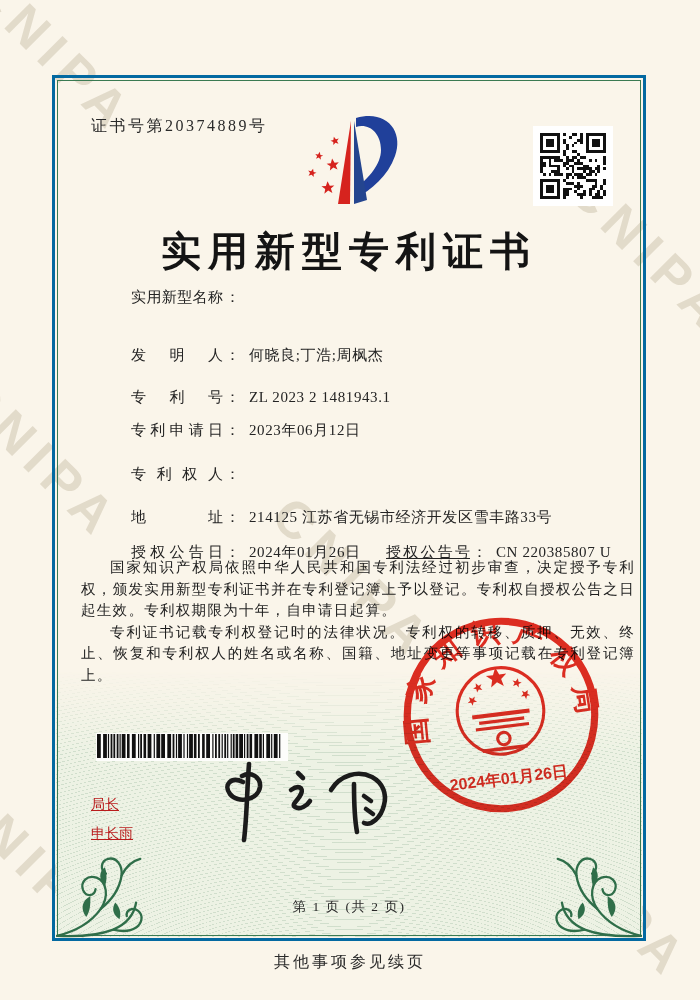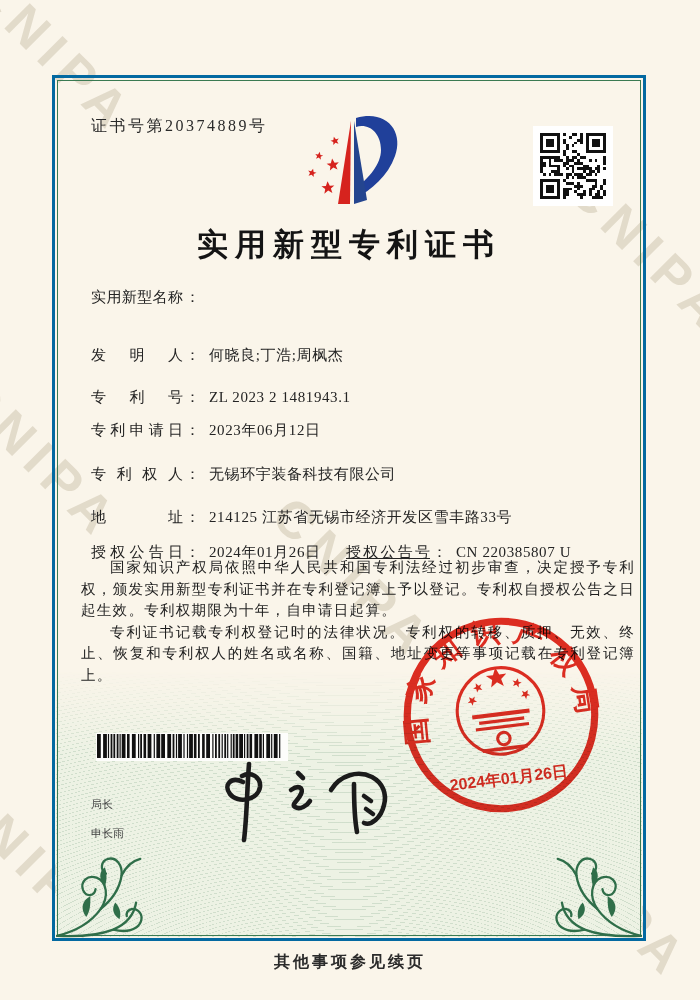--- a/index.html
+++ b/index.html
@@ -14,47 +14,47 @@
   .green-band{position:absolute;left:1px;right:1px;bottom:1px;height:266px;
       background-color:#edf2e4;
       background-image:repeating-radial-gradient(ellipse 900px 430px at 50% 135%,
         rgba(58,118,78,0.16) 0 1px, rgba(58,118,78,0) 1px 7px);
       -webkit-mask-image:linear-gradient(to bottom,transparent,#000 80px);
       mask-image:linear-gradient(to bottom,transparent,#000 80px);}
   .certno{position:absolute;left:36px;top:38px;font-size:16px;letter-spacing:2.5px;color:#2a2a2a;z-index:4;}
   .logo{position:absolute;left:232px;top:30px;width:122px;height:102px;z-index:4;}
   .qr{position:absolute;left:478px;top:48px;width:80px;height:80px;background:#fff;z-index:4;
       display:flex;align-items:center;justify-content:center;}
-  .title{position:absolute;left:0;top:146px;width:100%;text-align:center;font-size:31px;
+  .title{position:absolute;left:0;top:146px;width:100%;text-align:center;font-size:40px;
          font-weight:bold;letter-spacing:7px;color:#141414;z-index:4;}
   .field-row{position:absolute;left:36px;z-index:4;display:flex;align-items:baseline;
              font-size:15px;color:#242424;white-space:nowrap;}
-  .flabel{display:inline-block;width:92px;text-align:justify;text-align-last:justify;}
+  .flabel{display:inline-block;width:92px;text-align:justify;text-align-last:justify;margin-left:40px;}
   .fcolon{margin:0 9px 0 2px;}
   .fvalue{letter-spacing:0.6px;}
   .g2{position:absolute;left:255px;display:flex;align-items:baseline;}
   .g2 .flabel{width:84px;text-decoration:underline;}
   .body-text{position:absolute;left:26px;top:479px;width:554px;z-index:4;font-size:14.5px;
              line-height:21.5px;letter-spacing:1.3px;color:#1d1d1d;text-align:justify;}
   .body-text p{margin:0;text-indent:2em;}
   .barcode{position:absolute;left:41px;top:655px;width:190px;height:26px;background:#fdfdfb;
            z-index:5;padding:1px;}
   .signer{position:absolute;left:36px;top:712px;z-index:5;
-          font-family:"Liberation Sans","DejaVu Sans",sans-serif;font-size:11px;
-          color:#404040;line-height:29px;}
+          font-family:"Liberation Sans","DejaVu Sans",sans-serif;font-size:14px;
+          color:#b91c1c;line-height:29px;text-decoration:underline;}
   .signature{position:absolute;left:148px;top:680px;width:210px;height:90px;z-index:5;}
   .seal{position:absolute;left:398px;top:612px;width:206px;height:206px;z-index:6;
         transform:rotate(-7deg);mix-blend-mode:multiply;opacity:0.95;}
   .pagenum{position:absolute;left:0;top:820px;width:100%;text-align:center;z-index:5;
            font-size:13.5px;letter-spacing:1.5px;color:#2a2a2a;}
   .flourish{position:absolute;width:104px;height:104px;z-index:4;pointer-events:none;}
   .flourish.bl{left:0px;bottom:-2px;}
   .flourish.br{right:0px;bottom:-2px;transform:scaleX(-1);}
   .footnote{position:absolute;left:0;top:952px;width:100%;text-align:center;z-index:4;
-            font-size:16px;letter-spacing:3px;color:#2b2b2b;font-weight:bold;}
+            font-size:16px;letter-spacing:3px;color:#2b2b2b;}
 </style>
 </head>
 <body>
 
 <div class="page">
 
   <div class="wm" style="left:-48px;top:22px">CNIPA</div>
   <div class="wm" style="left:548px;top:222px">CNIPA</div>
   <div class="wm" style="left:-62px;top:428px">CNIPA</div>
   <div class="wm" style="left:252px;top:548px">CNIPA</div>
@@ -382,21 +382,20 @@
         <span class="fvalue">ZL 2023 2 1481943.1</span>
     </div>
     <div class="field-row" style="top:343px">
       <span class="flabel">专利申请日</span>
         <span class="fcolon">：</span>
         <span class="fvalue">2023年06月12日</span>
     </div>
     <div class="field-row" style="top:387px">
       <span class="flabel">专利权人</span>
         <span class="fcolon">：</span>
-        <span class="fvalue">无锡环宇装备科技有限公司</span>
     </div>
     <div class="field-row" style="top:430px">
       <span class="flabel">地址</span>
         <span class="fcolon">：</span>
         <span class="fvalue">214125 江苏省无锡市经济开发区雪丰路33号</span>
     </div>
     <div class="field-row" style="top:465px;width:540px">
       <span class="flabel">授权公告日</span>
         <span class="fcolon">：</span>
         <span class="fvalue">2024年01月26日</span>
@@ -476,20 +475,21 @@
         <path d="M46,6 C 44,30 44,58 41,82"></path>
         <path d="M95,15 L100,20"></path>
         <path d="M88,32 C 95,27 101,29 98,36 C 95,43 88,46 92,49 C 97,52 104,48 107,43"></path>
         <path d="M128,32 C 137,17 155,12 169,19 C 180,25 184,36 181,47 C 178,60 168,68 161,65"></path>
         <path d="M151,26 C 151,42 151,58 154,74"></path>
         <path d="M161,38 L168,43"></path>
         <path d="M163,51 L170,56"></path>
       </g>
     </svg>
 
+    <div class="pagenum">第 1 页 (共 2 页)</div>
   </div>
 
   <svg class="seal" viewBox="0 0 200 200" xmlns="http://www.w3.org/2000/svg">
     <defs>
       <path id="sealArc" d="M 34,136 A 74,74 0 1 1 166,136" fill="none"></path>
       <path id="sealStar" d="M0,-10 L2.9,-3.1 L9.5,-3.1 L4.2,1.2 L5.9,7.9 L0,3.8 L-5.9,7.9 L-4.2,1.2 L-9.5,-3.1 L-2.9,-3.1 Z"></path>
     </defs>
     <circle cx="100" cy="100" r="91" fill="none" stroke="#e02318" stroke-width="7"></circle>
     <text font-size="27" font-weight="bold" fill="#e02318" style="letter-spacing:11px" font-family="Liberation Serif, DejaVu Serif, serif" text-anchor="middle">
       <textPath href="#sealArc" startOffset="50%">国家知识产权局</textPath>

